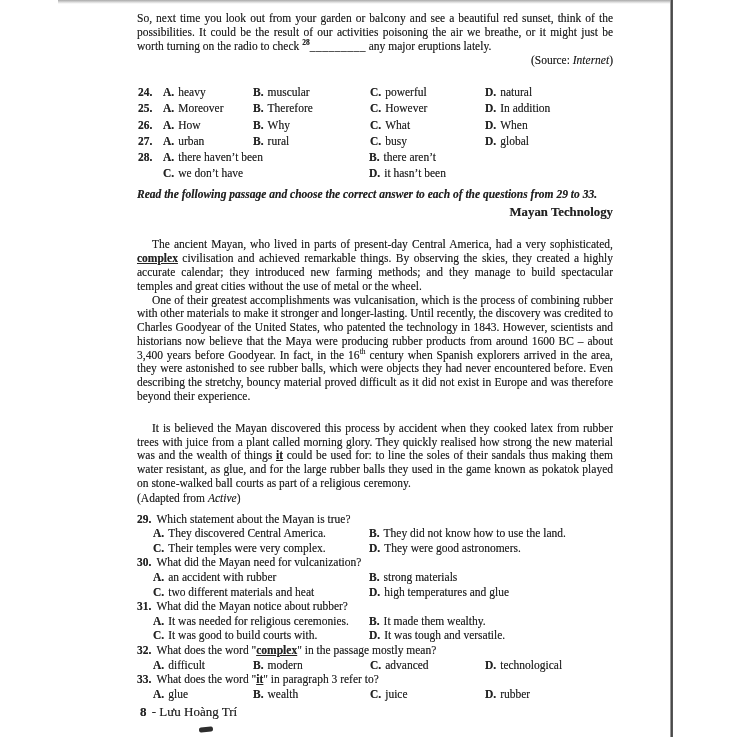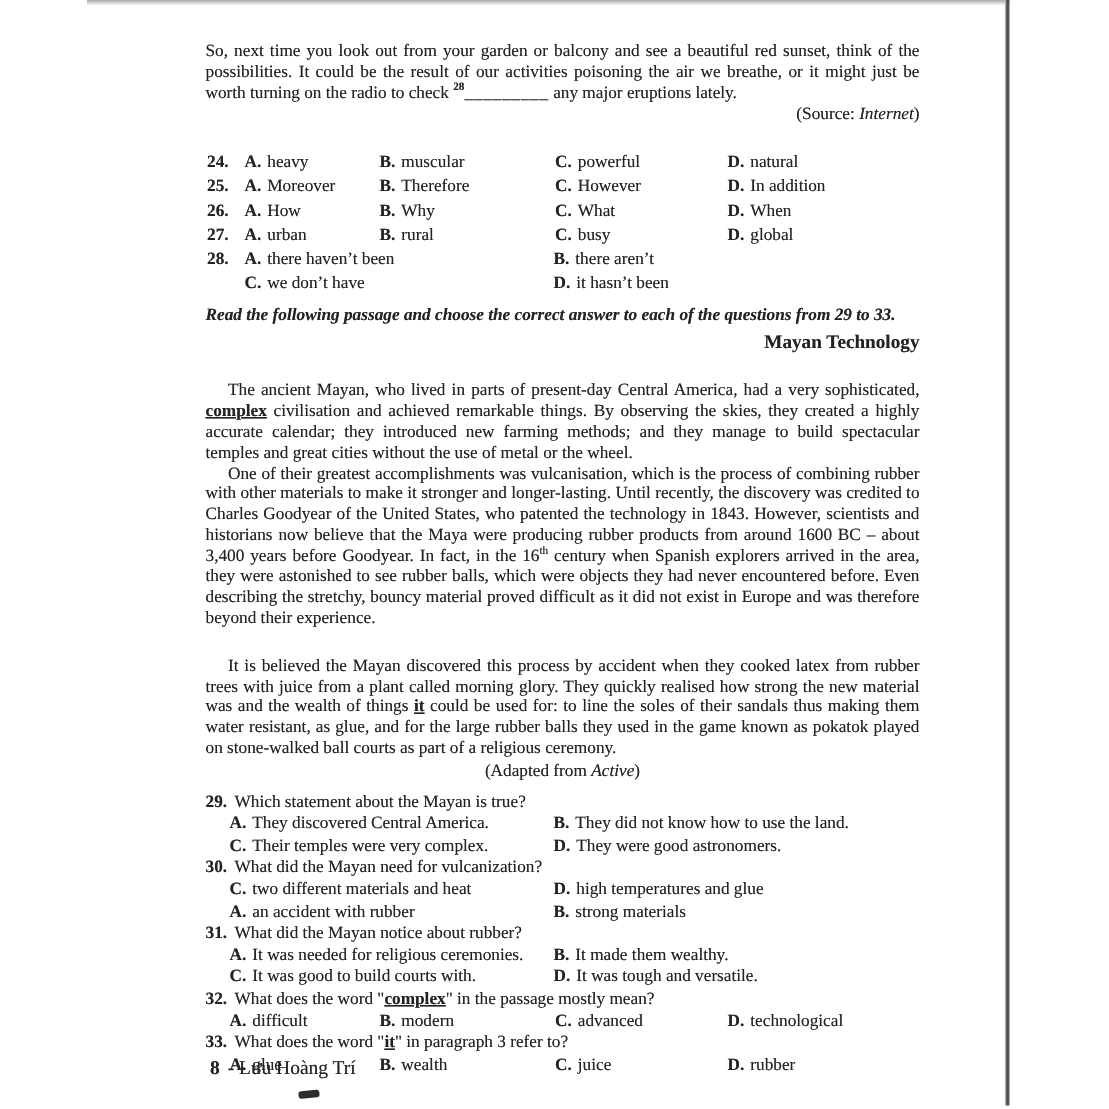--- a/index.html
+++ b/index.html
@@ -7,41 +7,41 @@
   body{
     width:739px;height:739px;background:#ffffff;position:relative;overflow:hidden;
     font-family:"Liberation Serif", serif;color:#232323;
   }
   .top-shade{position:absolute;left:58px;top:0;width:615px;height:4px;
     background:linear-gradient(to bottom,#a9a9a9,#eeeeee 75%,#ffffff)}
   .spine{position:absolute;left:670px;top:0;width:3px;height:737px;
     background:linear-gradient(to right,#c7c7c7,#474747 45%,#5e5e5e)}
   .smudge{position:absolute;left:199px;top:727px;width:14px;height:5px;background:#2e2e2e;
     border-radius:2px;transform:rotate(-6deg)}
-  .content{position:absolute;left:137px;top:28px;width:476px;
+  .content{position:absolute;left:137px;top:12px;width:476px;
     font-size:11.5px;line-height:13.8px;text-align:justify;
     text-shadow:0 0 .35px rgba(40,40,40,.55)}
   .sup{font-size:7.5px;vertical-align:super;line-height:0}
   .bsup{font-weight:bold}
   .blank{letter-spacing:.5px}
   .src{text-align:right;margin-top:1px}
   .em{font-style:italic}
   .quiz1{margin-top:16px}
   .q-row{position:relative;height:16.2px;line-height:16.2px;white-space:nowrap}
   .q-row .cell{position:absolute;top:0}
   .n{left:1px;font-weight:bold}
   .ca{left:26px}.cb{left:116px}.cc{left:233px}.cd{left:348px}.cb2{left:232px}
   .ol{font-weight:bold;margin-right:4px}
   .instruction{font-weight:bold;font-style:italic;margin-top:6px;line-height:14px}
   .ptitle{text-align:right;font-weight:bold;font-size:12.8px;margin-top:3px;line-height:16px}
   .pp{margin:0;text-indent:15px}
   .pp1{margin-top:18px}
   .pp3{margin-top:18px}
   .kw{font-weight:bold;text-decoration:underline}
-  .credit{text-align:center;margin:1px 0 6px}
+  .credit{text-align:left;margin:1px 0 6px}
   .quiz2{line-height:14.6px}
   .qline{white-space:nowrap}
   .qnum{font-weight:bold;margin-right:5px}
   .orow{position:relative;height:14.6px;white-space:nowrap}
   .orow .cell{position:absolute;top:0}
   .oa{left:16px}.ob2{left:232px}.ob4{left:116px}.oc4{left:233px}.od4{left:348px}
   .footer{position:absolute;left:140px;top:704px;font-size:13px;
     text-shadow:0 0 .35px rgba(40,40,40,.55)}
   .footer b{margin-right:2px}
 </style>
@@ -117,26 +117,26 @@
         <span class="cell oa"><b class="ol">A.</b><span>They discovered Central America.</span></span>
         <span class="cell ob2"><b class="ol">B.</b><span>They did not know how to use the land.</span></span>
       </div>
       <div class="orow">
         <span class="cell oa"><b class="ol">C.</b><span>Their temples were very complex.</span></span>
         <span class="cell ob2"><b class="ol">D.</b><span>They were good astronomers.</span></span>
       </div>
 
       <div class="qline"><b class="qnum">30.</b><span>What did the Mayan need for vulcanization?</span></div>
       <div class="orow">
+        <span class="cell oa"><b class="ol">A.</b><span>an accident with rubber</span></span>
+        <span class="cell ob2"><b class="ol">B.</b><span>strong materials</span></span>
+      </div>
+      <div class="orow">
         <span class="cell oa"><b class="ol">C.</b><span>two different materials and heat</span></span>
         <span class="cell ob2"><b class="ol">D.</b><span>high temperatures and glue</span></span>
-      </div>
-      <div class="orow">
-        <span class="cell oa"><b class="ol">A.</b><span>an accident with rubber</span></span>
-        <span class="cell ob2"><b class="ol">B.</b><span>strong materials</span></span>
       </div>
 
       <div class="qline"><b class="qnum">31.</b><span>What did the Mayan notice about rubber?</span></div>
       <div class="orow">
         <span class="cell oa"><b class="ol">A.</b><span>It was needed for religious ceremonies.</span></span>
         <span class="cell ob2"><b class="ol">B.</b><span>It made them wealthy.</span></span>
       </div>
       <div class="orow">
         <span class="cell oa"><b class="ol">C.</b><span>It was good to build courts with.</span></span>
         <span class="cell ob2"><b class="ol">D.</b><span>It was tough and versatile.</span></span>

